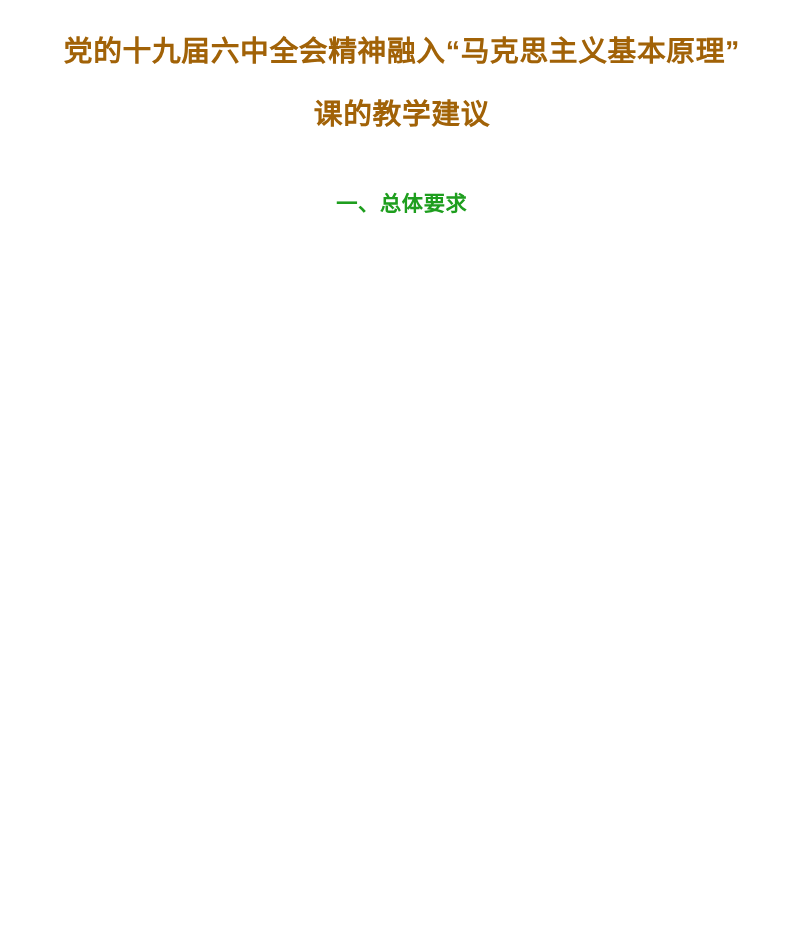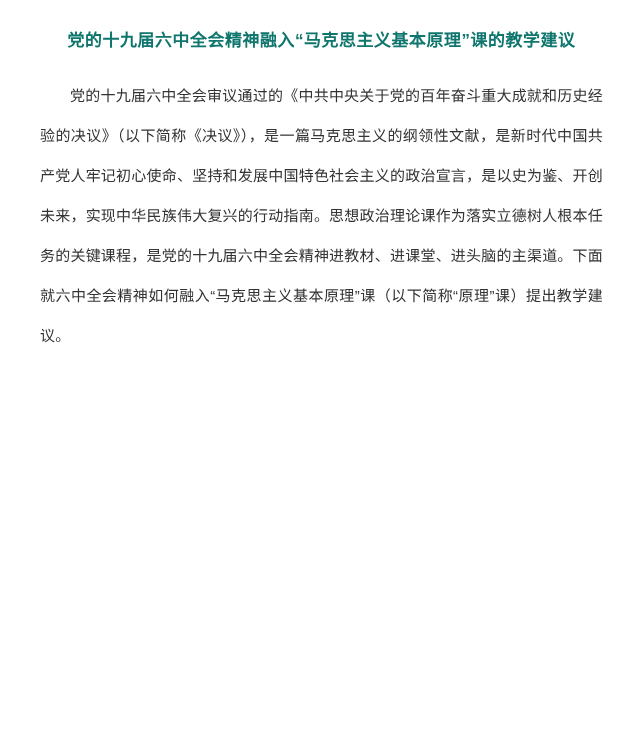--- a/index.html
+++ b/index.html
@@ -15,25 +15,25 @@
   }
   .page {
     box-sizing: border-box;
     width: 643px;
     height: 747px;
     padding: 16px 40px 0 40px;
     background: #ffffff;
   }
   .doc-title {
     margin: 0;
-    font-size: 17px;
+    font-size: 23px;
     line-height: 50px;
     font-weight: 700;
     text-align: center;
-    color: #0f766e;
+    color: #a16207;
     letter-spacing: 0.5px;
   }
   .body-para {
     margin: 10px 0 0 0;
     font-size: 15px;
     line-height: 40px;
     color: #333333;
     text-align: justify;
     text-indent: 2em;
     letter-spacing: 0.2px;
@@ -59,17 +59,17 @@
     text-underline-offset: 3px;
   }
 </style>
 </head>
 <body style="background: rgb(255, 255, 255);">
 
 <div class="page">
 
   <h1 class="doc-title">党的十九届六中全会精神融入“马克思主义基本原理”课的教学建议</h1>
 
-  <p class="body-para">党的十九届六中全会审议通过的《中共中央关于党的百年奋斗重大成就和历史经验的决议》（以下简称《决议》），是一篇马克思主义的纲领性文献，是新时代中国共产党人牢记初心使命、坚持和发展中国特色社会主义的政治宣言，是以史为鉴、开创未来，实现中华民族伟大复兴的行动指南。思想政治理论课作为落实立德树人根本任务的关键课程，是党的十九届六中全会精神进教材、进课堂、进头脑的主渠道。下面就六中全会精神如何融入“马克思主义基本原理”课（以下简称“原理”课）提出教学建议。</p>
 
+  <h2 class="section-heading" style="color: rgb(30, 158, 30);">一、总体要求</h2>
 
 
 </div>
 
 </body></html>

